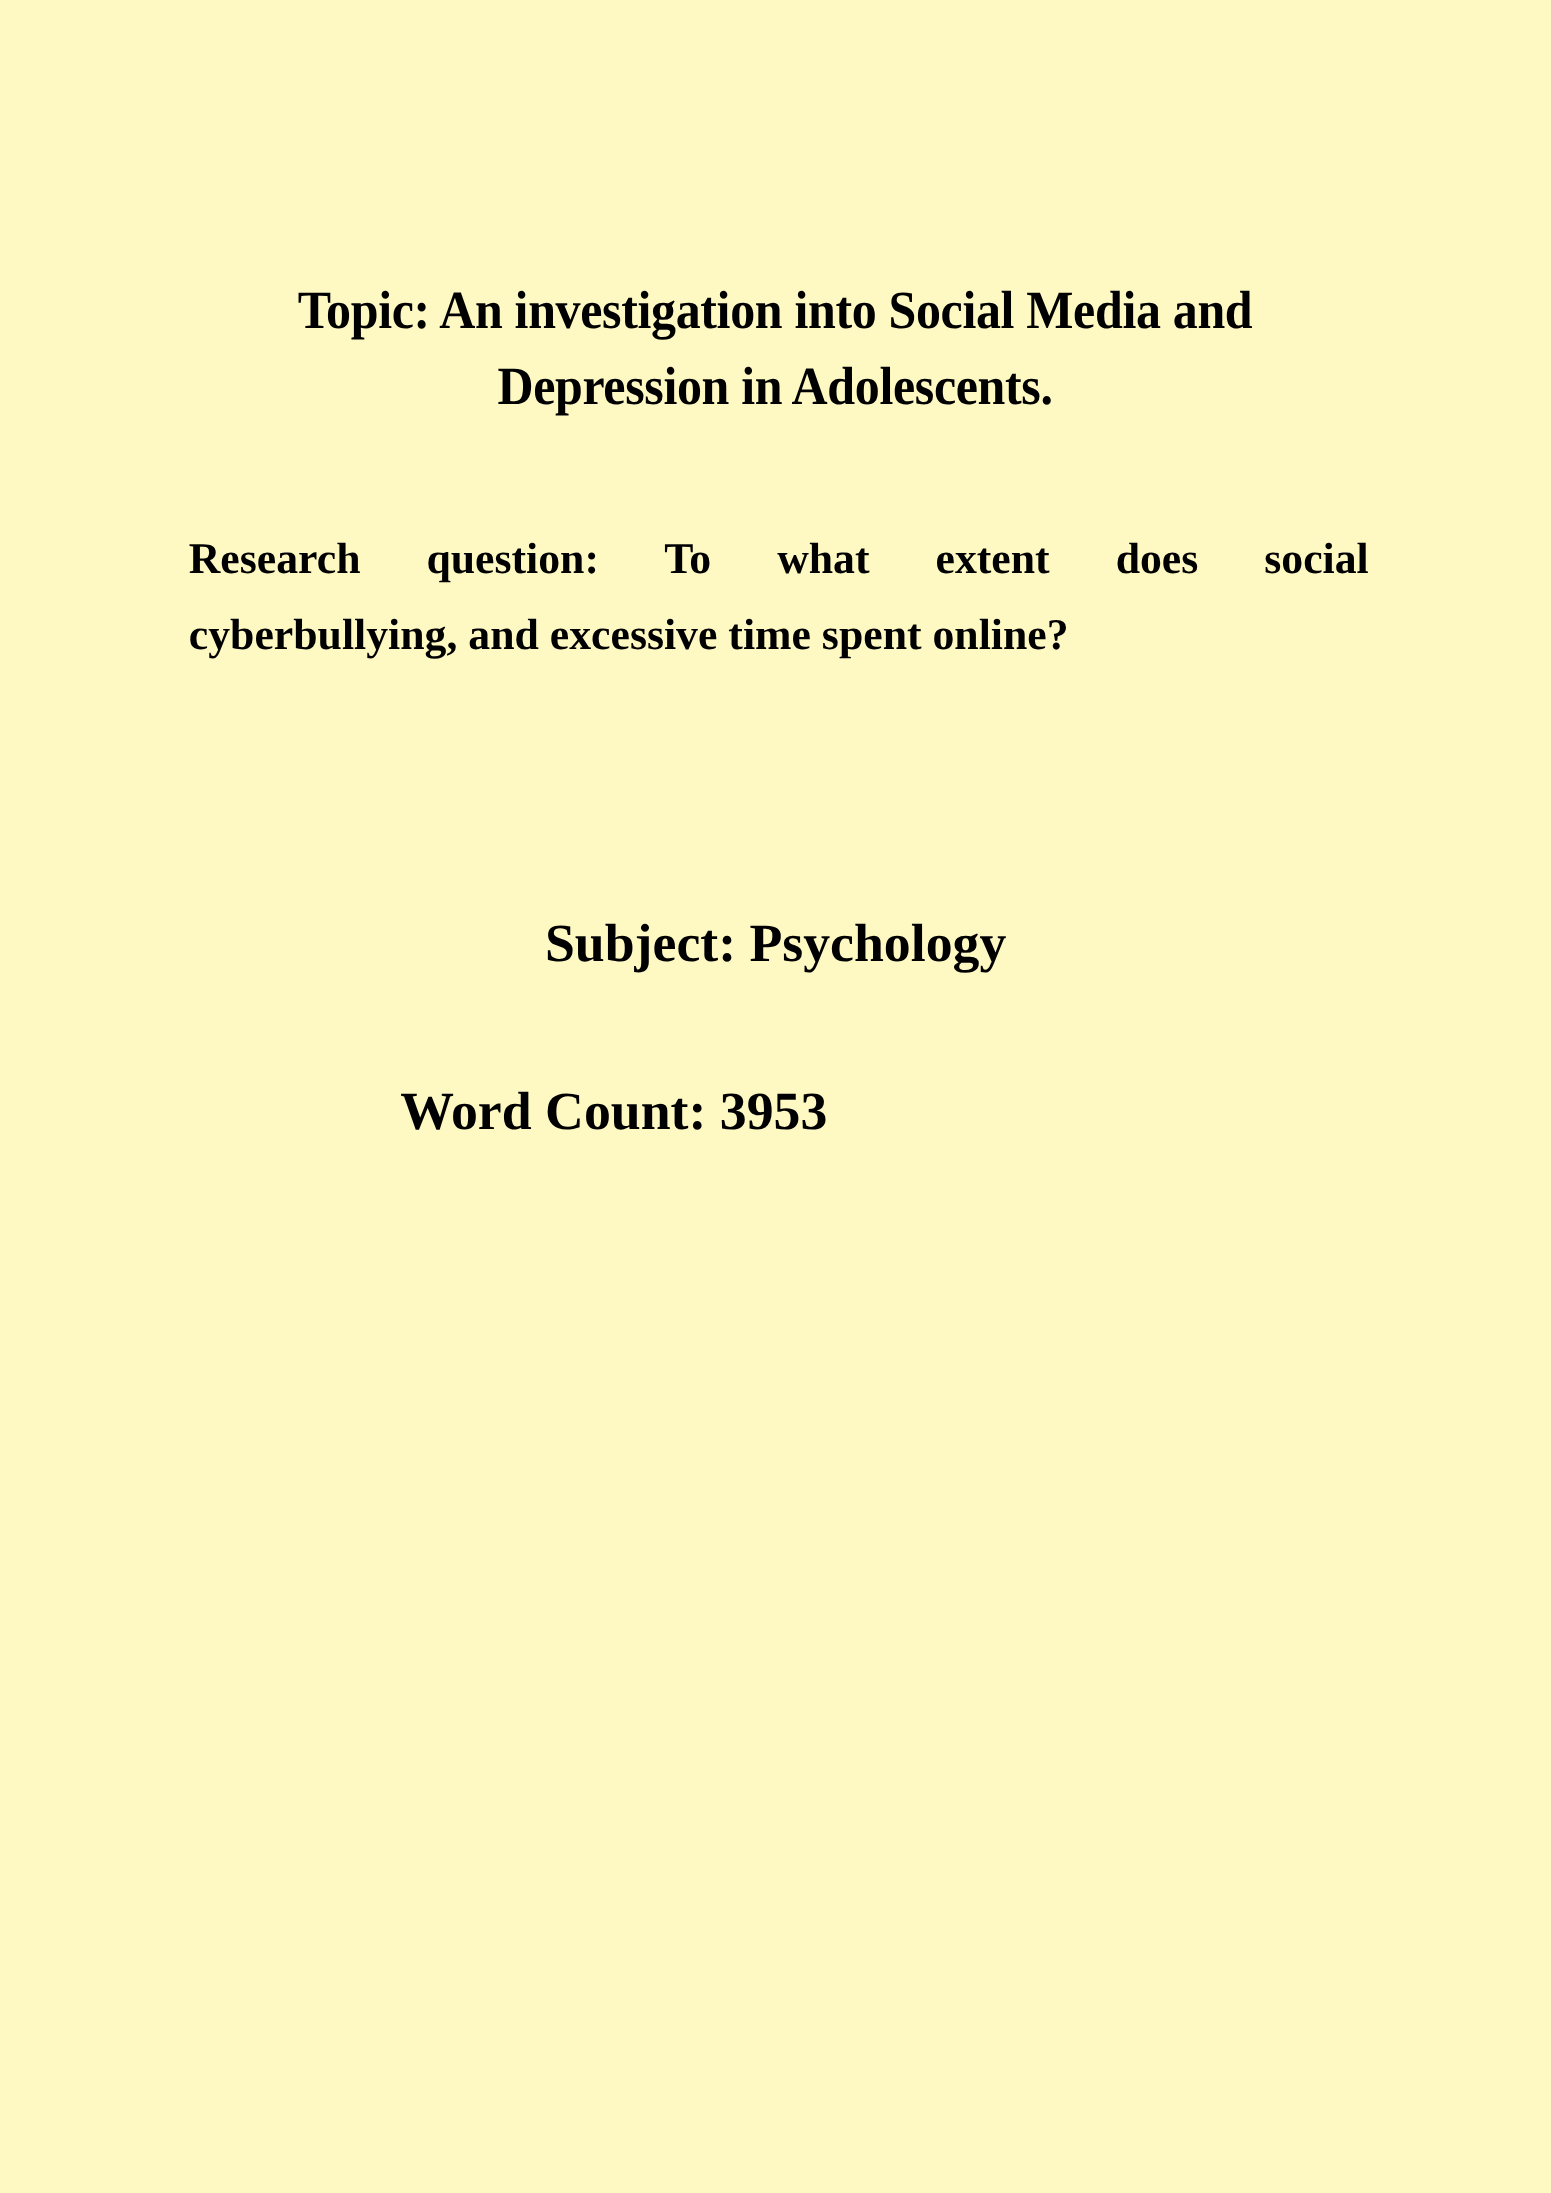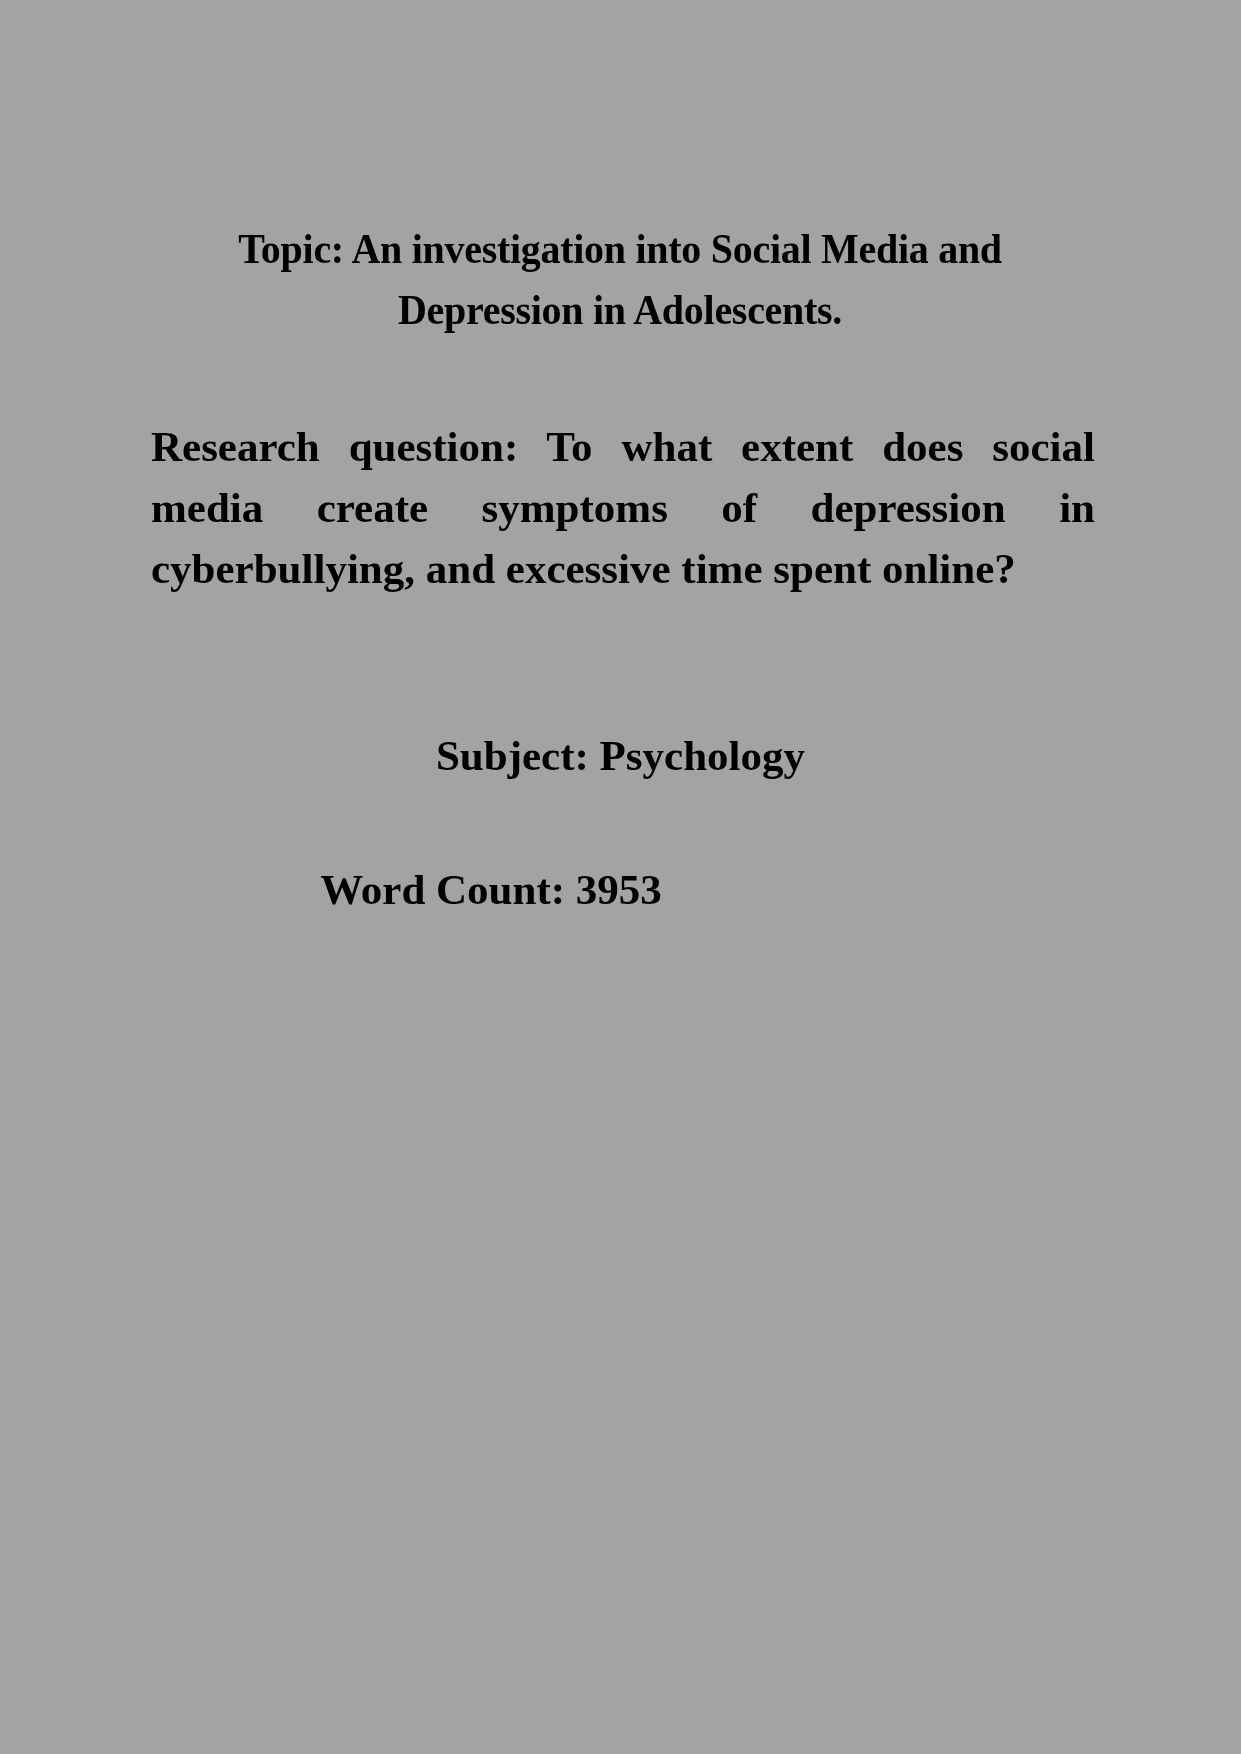--- a/index.html
+++ b/index.html
@@ -14,41 +14,41 @@
       overflow: hidden;
       color: #000000;
       font-family: "Liberation Serif", "DejaVu Serif", serif;
       font-weight: bold;
     }
     .page {
       position: absolute;
       left: 0; top: 0;
       width: 1241px;
       height: 1754px;
-      background: #a3a3a3;
+      background: #fef9c3;
     }
     .topic {
       position: absolute;
       left: 150px;
       top: 218px;
       width: 940px;
       text-align: center;
       font-size: 43px;
       line-height: 61px;
       letter-spacing: -0.3px;
       transform: scaleX(0.93);
       transform-origin: center top;
     }
     .topic span { display: block; }
     .question {
       position: absolute;
       left: 151px;
       top: 416px;
       width: 944px;
-      font-size: 43px;
+      font-size: 35px;
       line-height: 61px;
       text-align: justify;
       text-align-last: left;
     }
     .question .line {
       display: block;
       text-align: justify;
       text-align-last: justify;
     }
     .question .line.last {
@@ -79,21 +79,20 @@
 
 <div class="page">
 
   <div class="topic">
     <span>Topic: An investigation into Social Media and</span>
     <span>Depression in Adolescents.</span>
   </div>
 
   <div class="question">
     <span class="line">Research question: To what extent does social</span>
-    <span class="line">media create symptoms of depression in</span>
     <span class="line last">cyberbullying, and excessive time spent online?</span>
   </div>
 
   <div class="subject">Subject: Psychology</div>
 
   <div class="wordcount">Word Count: 3953</div>
 
 </div>
 
 </body></html>

